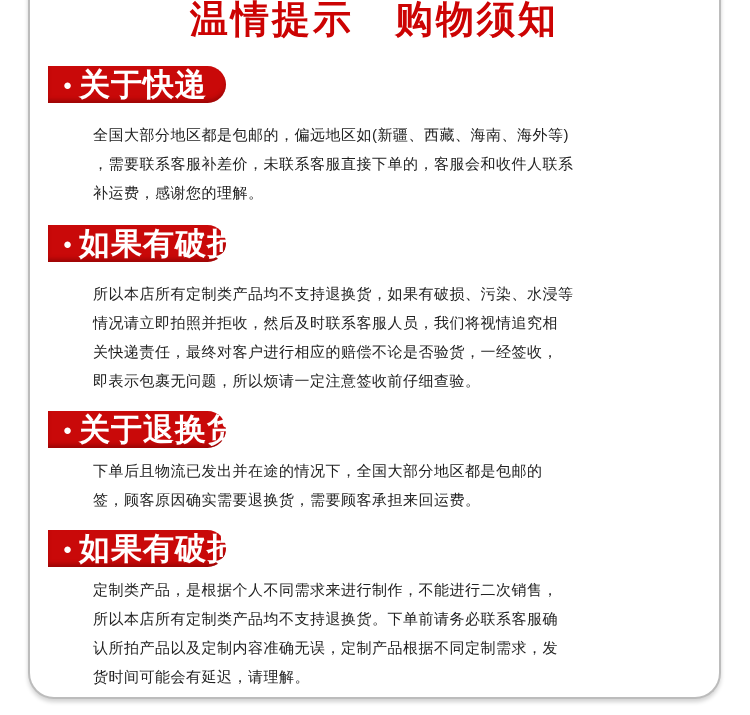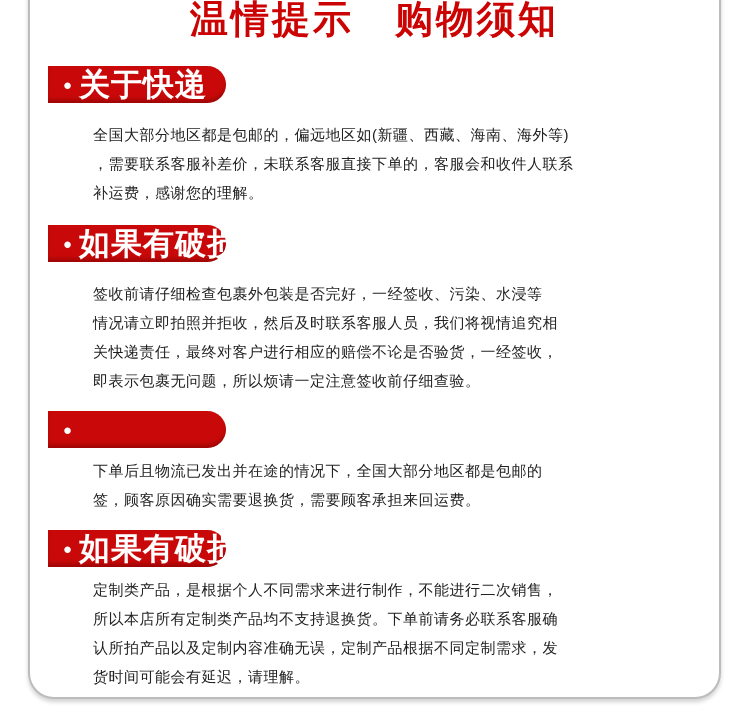--- a/index.html
+++ b/index.html
@@ -83,29 +83,30 @@
     <p class="section-body">全国大部分地区都是包邮的，偏远地区如(新疆、西藏、海南、海外等)
 ，需要联系客服补差价，未联系客服直接下单的，客服会和收件人联系
 补运费，感谢您的理解。</p>
   </div>
 
   <div class="section">
     <div class="ribbon">
       <span class="dot">●</span>
       <span class="ribbon-label">如果有破损</span>
     </div>
-    <p class="section-body">签收前请仔细检查包裹外包装是否完好，一经签收、污染、水浸等
+    <p class="section-body">所以本店所有定制类产品均不支持退换货，如果有破损、污染、水浸等
 情况请立即拍照并拒收，然后及时联系客服人员，我们将视情追究相
 关快递责任，最终对客户进行相应的赔偿不论是否验货，一经签收，
 即表示包裹无问题，所以烦请一定注意签收前仔细查验。</p>
   </div>
 
   <div class="section">
     <div class="ribbon">
       <span class="dot">●</span>
+      <span class="ribbon-label">关于退换货</span>
     </div>
     <p class="section-body">下单后且物流已发出并在途的情况下，全国大部分地区都是包邮的
 签，顾客原因确实需要退换货，需要顾客承担来回运费。</p>
   </div>
 
   <div class="section">
     <div class="ribbon">
       <span class="dot">●</span>
       <span class="ribbon-label">如果有破损</span>
     </div>

